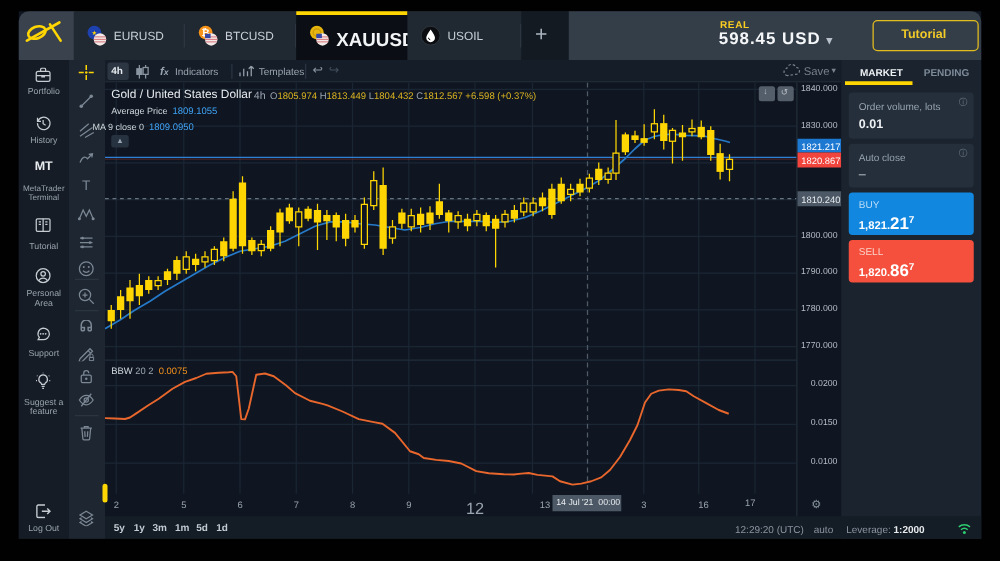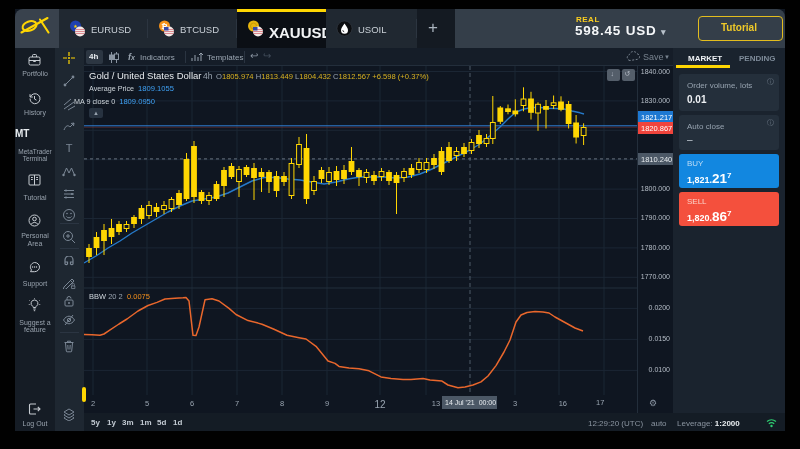--- a/index.html
+++ b/index.html
@@ -93,21 +93,21 @@
     </g>
   </svg>
 <div class="txt" style="left:15px;top:70px;width:40px;text-align:center;font-size:7px;color:#99a3ae;white-space:normal;line-height:7px">Portfolio</div>
 <svg class="abs" style="left:28px;top:92px" width="13" height="13" viewBox="0 0 13 13">
     <g fill="none" stroke="#c7ccd2" stroke-width="1">
       <path d="M2 2.2 V5 h2.8 M2.3 5 a5 5 0 1 1 -0.3 1.5"></path>
       <path d="M6.5 4 V7 l2 1.2"></path>
     </g>
   </svg>
 <div class="txt" style="left:15px;top:108.5px;width:40px;text-align:center;font-size:7px;color:#99a3ae;white-space:normal;line-height:7px">History</div>
-<div class="txt" style="left:15px;top:128px;width:40px;text-align:left;font-size:10px;font-weight:bold;color:#e8ecef">MT</div>
+<div class="txt" style="left:15px;top:128px;width:40px;text-align:center;font-size:10px;font-weight:bold;color:#e8ecef">MT</div>
 <div class="txt" style="left:15px;top:147.5px;width:40px;text-align:center;font-size:6.5px;color:#99a3ae;white-space:normal;line-height:7px">MetaTrader</div>
 <div class="txt" style="left:15px;top:155px;width:40px;text-align:center;font-size:6.5px;color:#99a3ae;white-space:normal;line-height:7px">Terminal</div>
 <svg class="abs" style="left:28px;top:174px" width="13" height="12" viewBox="0 0 13 12">
     <g fill="none" stroke="#c7ccd2" stroke-width="1">
       <rect x="1" y="1" width="11" height="10" rx="1"></rect>
       <path d="M6.5 1 V11 M3 3.5 h1.8 M3 5.5 h1.8 M8.2 3.5 H10 M8.2 5.5 H10"></path>
     </g>
   </svg>
 <div class="txt" style="left:15px;top:194px;width:40px;text-align:center;font-size:7px;color:#99a3ae;white-space:normal;line-height:7px">Tutorial</div>
 <svg class="abs" style="left:28px;top:214px" width="13" height="13" viewBox="0 0 13 13">
@@ -414,21 +414,21 @@
 <div class="abs" style="left:638px;top:153px;width:35px;height:12px;background:#4c5866">
     <div class="txt" style="left:3px;top:2px;font-size:7.5px;color:#e8ecef">1810.240</div>
   </div>
 
 <div class="txt" style="left:85px;top:399px;width:16px;text-align:center;font-size:7.5px;color:#9aa5b1">2</div>
 <div class="txt" style="left:139px;top:399px;width:16px;text-align:center;font-size:7.5px;color:#9aa5b1">5</div>
 <div class="txt" style="left:184px;top:399px;width:16px;text-align:center;font-size:7.5px;color:#9aa5b1">6</div>
 <div class="txt" style="left:229px;top:399px;width:16px;text-align:center;font-size:7.5px;color:#9aa5b1">7</div>
 <div class="txt" style="left:274px;top:399px;width:16px;text-align:center;font-size:7.5px;color:#9aa5b1">8</div>
 <div class="txt" style="left:319px;top:399px;width:16px;text-align:center;font-size:7.5px;color:#9aa5b1">9</div>
-<div class="txt" style="left:372px;top:399px;width:16px;text-align:center;font-size:10px;color:#9aa5b1">12</div>
+<div class="txt" style="left:372px;top:399px;width:16px;text-align:center;font-size:13px;color:#9aa5b1">12</div>
 <div class="txt" style="left:428px;top:399px;width:16px;text-align:center;font-size:7.5px;color:#9aa5b1">13</div>
 <div class="txt" style="left:507px;top:399px;width:16px;text-align:center;font-size:7.5px;color:#9aa5b1">3</div>
 <div class="txt" style="left:551px;top:399px;width:16px;text-align:right;font-size:7.5px;color:#9aa5b1">16</div>
 <div class="txt" style="left:596px;top:398px;width:16px;text-align:left;font-size:7.5px;color:#9aa5b1">17</div>
 <div class="abs" style="left:442px;top:396px;width:55px;height:13px;background:#4c5866">
     <div class="txt" style="left:3px;top:3px;font-size:7px;color:#e8ecef">14 Jul '21&nbsp; 00:00</div>
   </div>
 <div class="txt" style="left:649px;top:398px;font-size:9px;color:#8a95a2">⚙</div>
 
 <div class="abs" style="left:673px;top:48px;width:112px;height:383px;background:#1a232e"></div>

